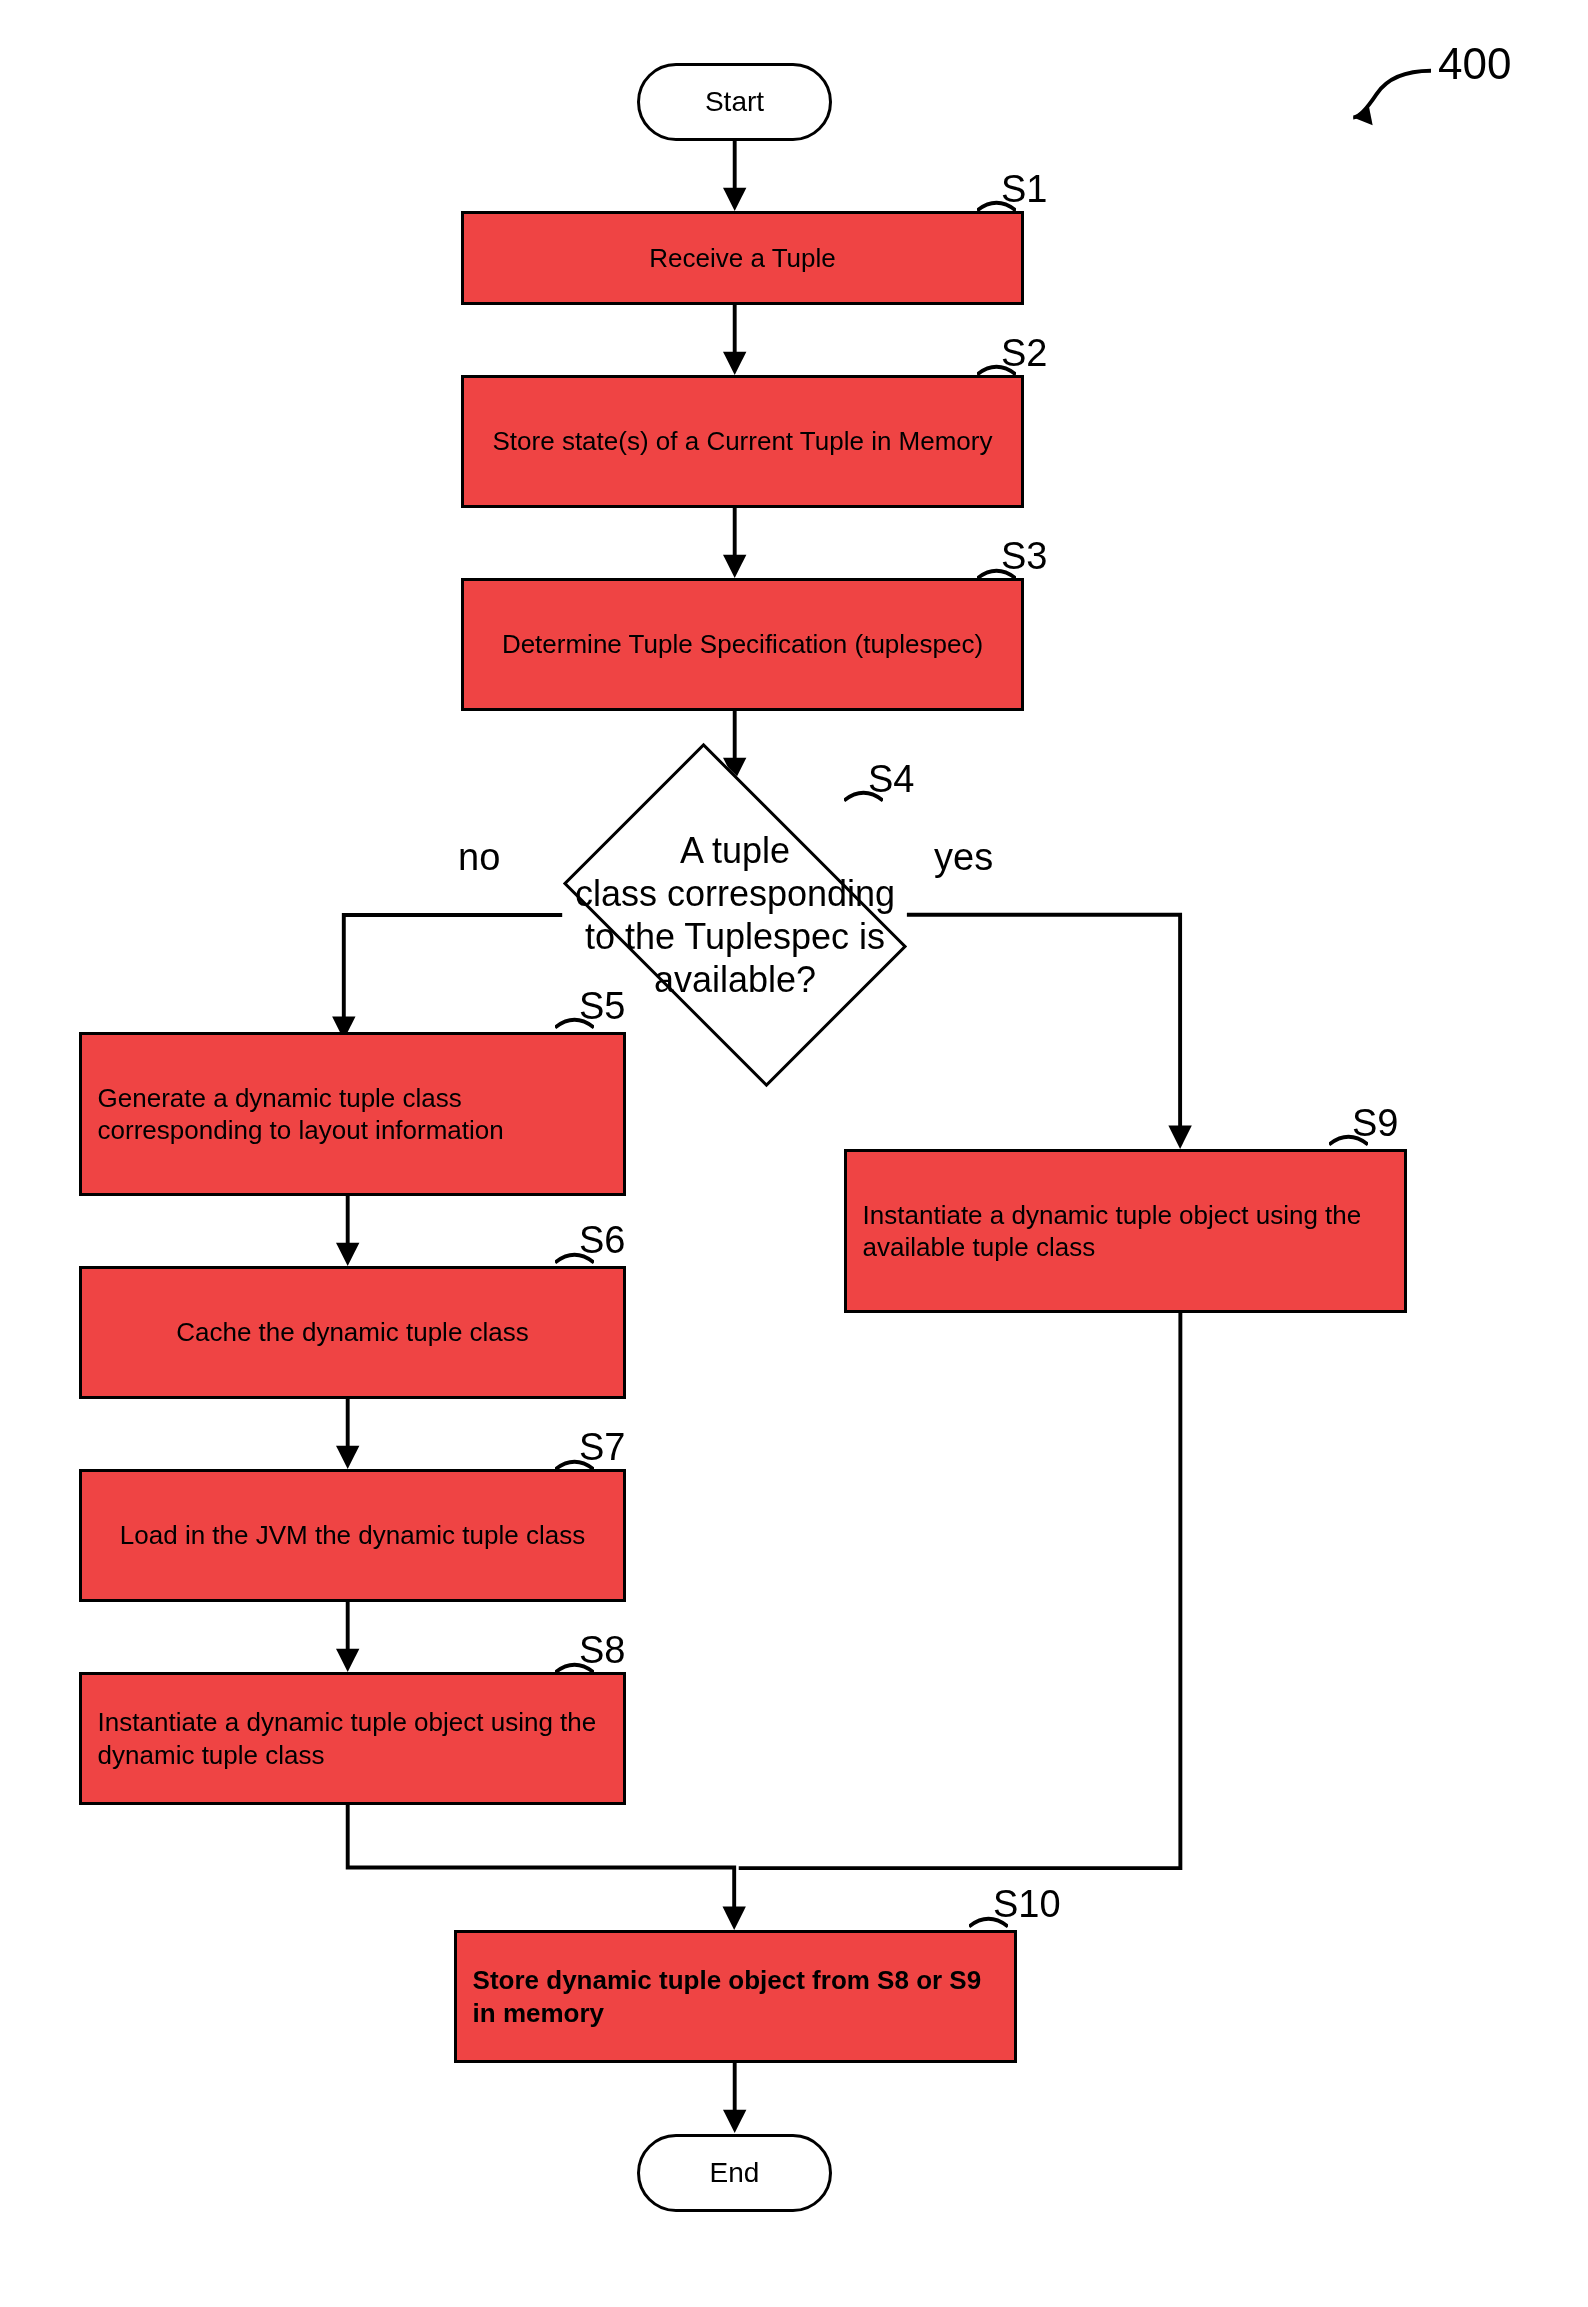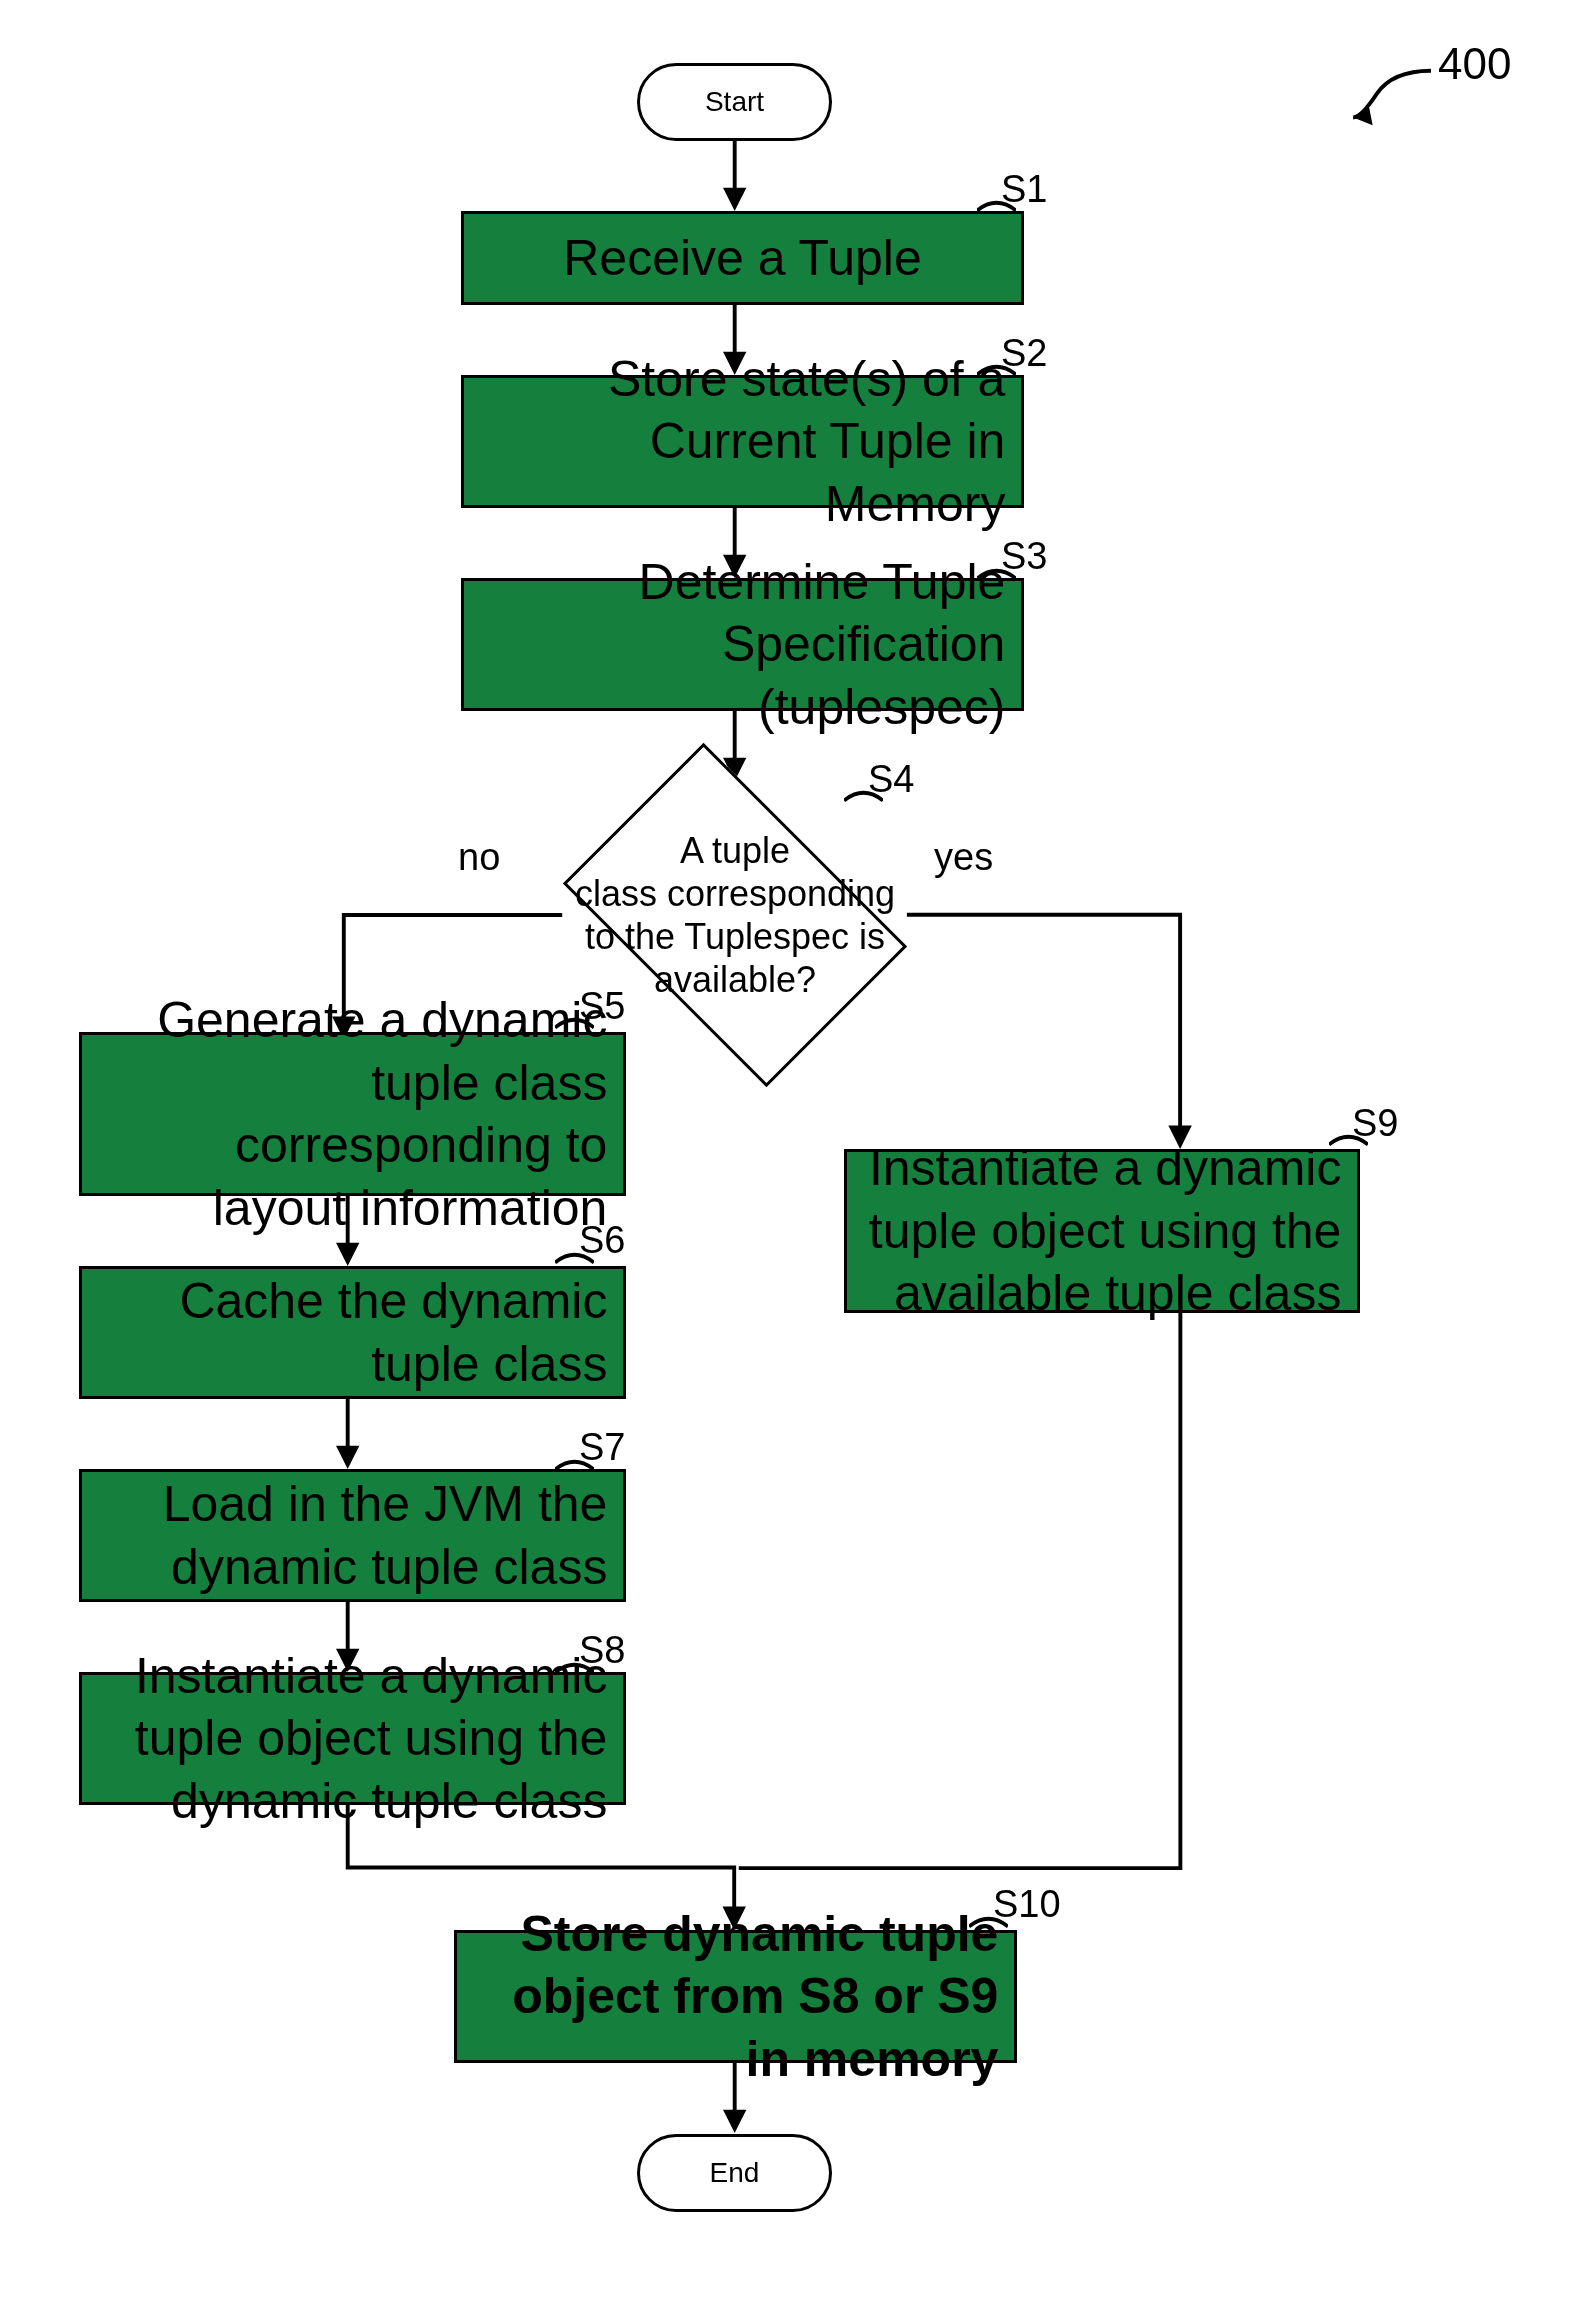--- a/index.html
+++ b/index.html
@@ -11,26 +11,26 @@
   }
   .canvas {
     position: relative;
     width: 1589px;
     height: 2307px;
     margin-left: 16px;
   }
   .box {
     position: absolute;
     border: 3.9px solid #000;
-    background: #15803d;
+    background: #ef4444;
     display: flex;
     align-items: center;
     justify-content: center;
-    text-align: right;
-    font-size: 50px;
+    text-align: left;
+    font-size: 26px;
     line-height: 1.25;
     padding: 7.8px 15.6px;
   }
   .terminator {
     position: absolute;
     border: 3.9px solid #000;
     background: #fff;
     border-radius: 391px;
     display: flex;
     align-items: center;
@@ -191,21 +191,21 @@
   <div class="label" style="top:1629px; left:563px;">S8</div>
   <svg class="curve" style="top:1657px; left:539px;" width="39" height="19.5" viewBox="0 0 50 25">
       <path d="M 0 20 Q 25 0 50 20" stroke="#000" stroke-width="5" fill="none"></path>
     </svg>
   <div class="box" style="top:1672px; left:63px; width:547px; height:133px;">Instantiate a dynamic tuple object using the dynamic tuple class</div>
 
   <div class="label" style="top:1102px; left:1336px;">S9</div>
   <svg class="curve" style="top:1129px; left:1313px;" width="39" height="19.5" viewBox="0 0 50 25">
       <path d="M 0 20 Q 25 0 50 20" stroke="#000" stroke-width="5" fill="none"></path>
     </svg>
-  <div class="box" style="top:1149px; left:828px; width:516px; height:164px;">Instantiate a dynamic tuple object using the available tuple class</div>
+  <div class="box" style="top:1149px; left:828px; width:563px; height:164px;">Instantiate a dynamic tuple object using the available tuple class</div>
 
   <svg class="arrow" style="top:1805px; left:320px;" width="406" height="125" viewBox="0 0 520 160">
     <polyline points="15,0 15,80 510,80 510,140" stroke="#000" stroke-width="5" fill="none"></polyline>
     <polygon points="510,160 495,130 525,130" fill="#000"></polygon>
   </svg>
   <svg class="arrow" style="top:1313px; left:711px;" width="469" height="563" viewBox="0 0 600 720">
     <polyline points="580,0 580,710 15,710" stroke="#000" stroke-width="5" fill="none"></polyline>
   </svg>
 
   <div class="label" style="top:1883px; left:977px;">S10</div>

